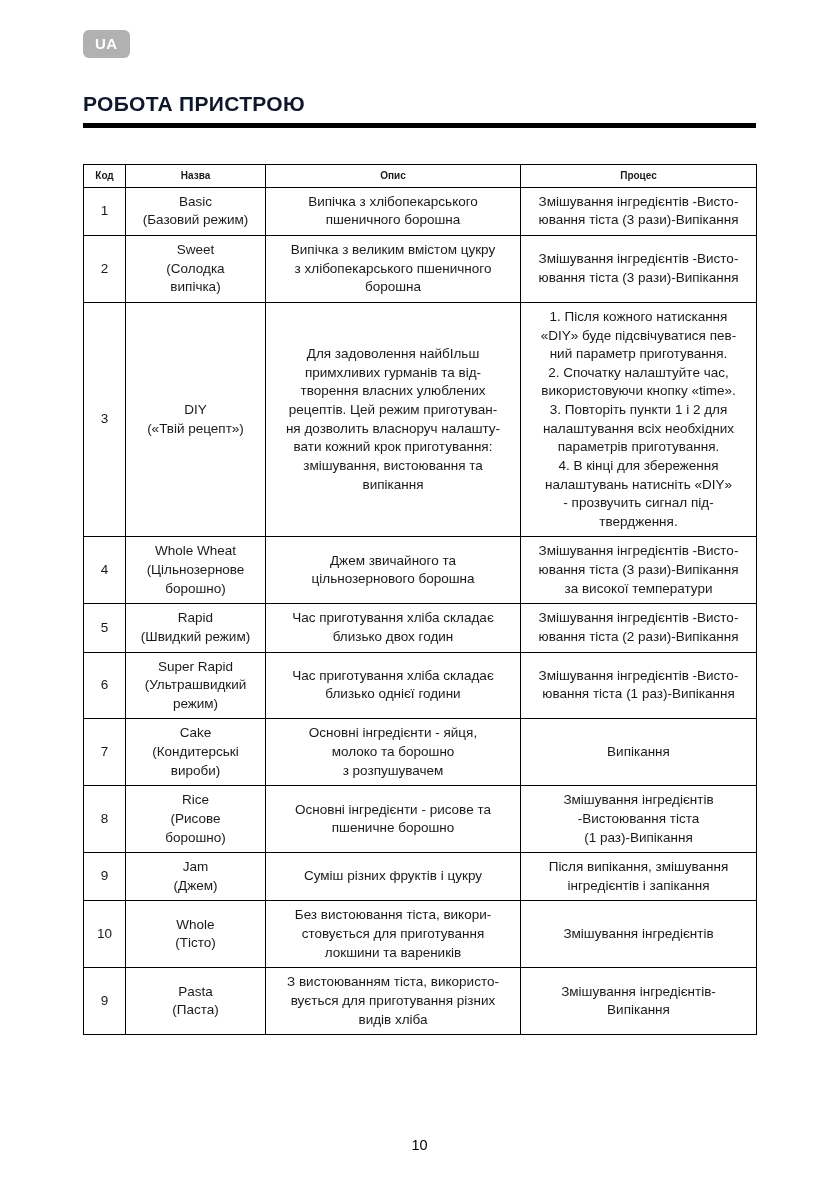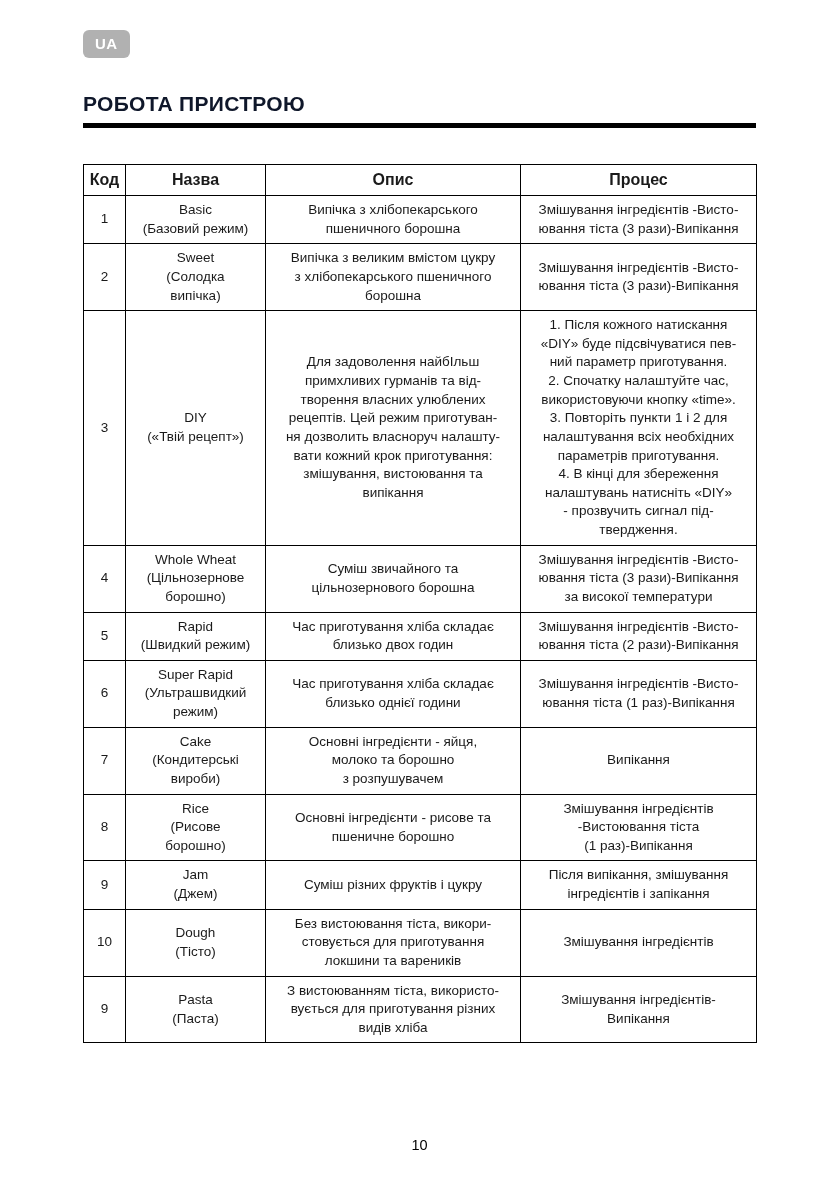--- a/index.html
+++ b/index.html
@@ -50,21 +50,21 @@
     text-align: center;
     vertical-align: middle;
     padding: 5px 4px;
     font-size: 13.5px;
     line-height: 1.38;
     white-space: pre-line;
     color: #1a1a1a;
   }
   table.modes th {
     font-weight: bold;
-    font-size: 16px;
+    font-size: 10px;
     padding: 4px;
     white-space: normal;
   }
 
   .page-number {
     position: absolute;
     bottom: 38px;
     left: 0;
     width: 100%;
     text-align: center;
@@ -141,21 +141,21 @@
 4. В кінці для збереження
 налаштувань натисніть «DIY»
 - прозвучить сигнал під-
 твердження.</td>
       </tr>
       <tr>
         <td>4</td>
         <td>Whole Wheat
 (Цільнозернове
 борошно)</td>
-        <td>Суміш звичайного та
+        <td>Джем звичайного та
 цільнозернового борошна</td>
         <td>Змішування інгредієнтів -Висто-
 ювання тіста (3 рази)-Випікання
 за високої температури</td>
       </tr>
       <tr>
         <td>5</td>
         <td>Rapid
 (Швидкий режим)</td>
         <td>Час приготування хліба складає
@@ -197,21 +197,21 @@
       <tr>
         <td>9</td>
         <td>Jam
 (Джем)</td>
         <td>Суміш різних фруктів і цукру</td>
         <td>Після випікання, змішування
 інгредієнтів і запікання</td>
       </tr>
       <tr>
         <td>10</td>
-        <td>Dough
+        <td>Whole
 (Тісто)</td>
         <td>Без вистоювання тіста, викори-
 стовується для приготування
 локшини та вареників</td>
         <td>Змішування інгредієнтів</td>
       </tr>
       <tr>
         <td>9</td>
         <td>Pasta
 (Паста)</td>

